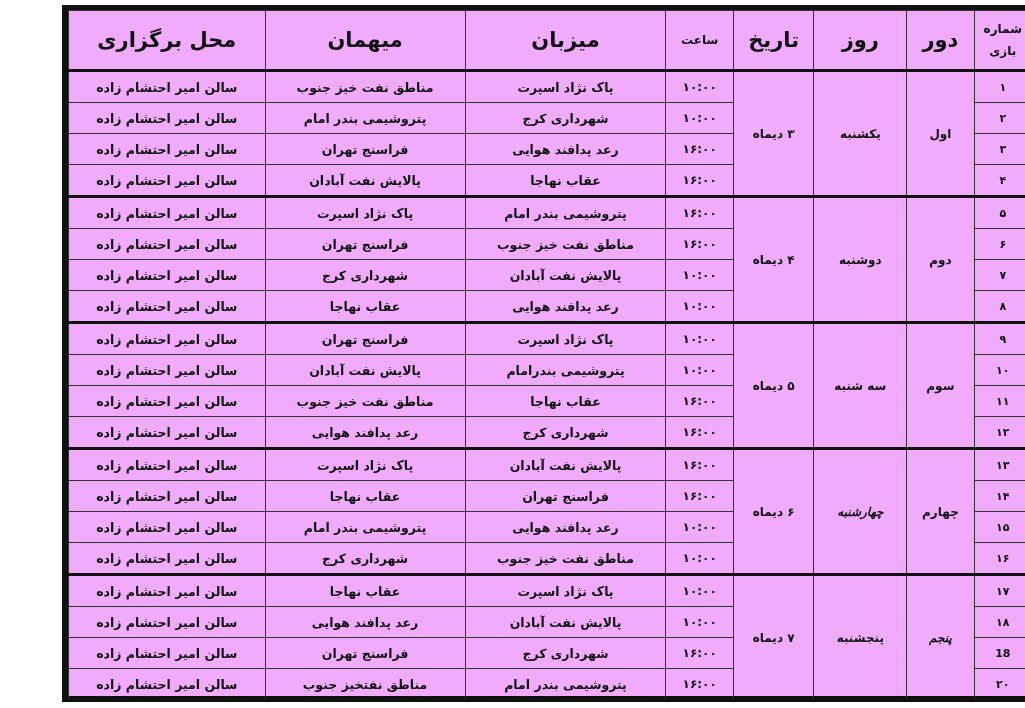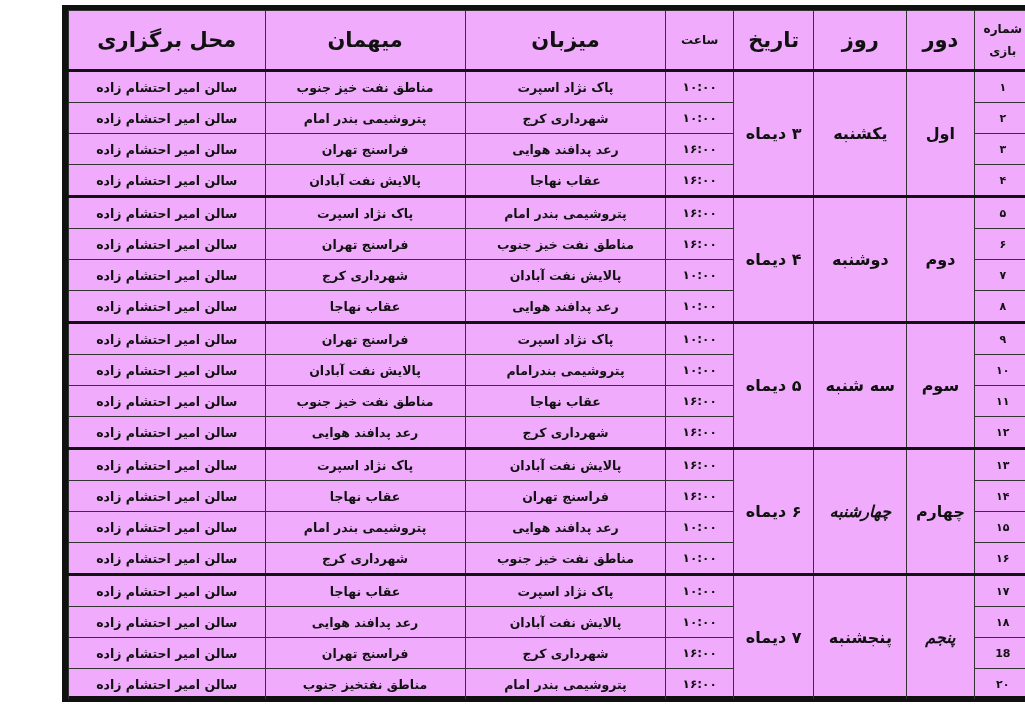--- a/index.html
+++ b/index.html
@@ -5,21 +5,21 @@
   html, body { margin: 0; padding: 0; background: #ffffff; }
   body { width: 1025px; height: 708px; position: relative; overflow: hidden;
          font-family: "DejaVu Sans", sans-serif; color: #111; }
   .sheet { position: absolute; left: 62px; top: 5px; width: 976px; height: 697px;
            border: 6px solid #111; border-top-width: 5px; box-sizing: border-box; background:#f0abfc; }
   table { border-collapse: collapse; width: 100%; height: 100%; table-layout: fixed; direction: rtl; }
   th, td { border: 1.5px solid #333; text-align: center; vertical-align: middle; padding: 0; }
   th { font-weight: bold; font-size: 21px; height: 58px; }
   th.small { font-size: 12px; line-height: 22px; }
   td { font-size: 12.5px; font-weight: bold; height: 30px; }
-  td.merged { font-size: 16px; font-weight: bold; }
+  td.merged { font-size: 12px; font-weight: bold; }
   td.num { font-size: 11px; }
   td.time { font-size: 12px; direction: ltr; }
   tr.group-end td { border-bottom: 3.5px solid #111; }
   thead th { border-bottom: 3px solid #111; }
   col.c-num { width: 52px; }
   col.c-round { width: 61px; }
   col.c-day { width: 84px; }
   col.c-date { width: 73px; }
   col.c-time { width: 61px; }
   col.c-host { width: 182px; }

